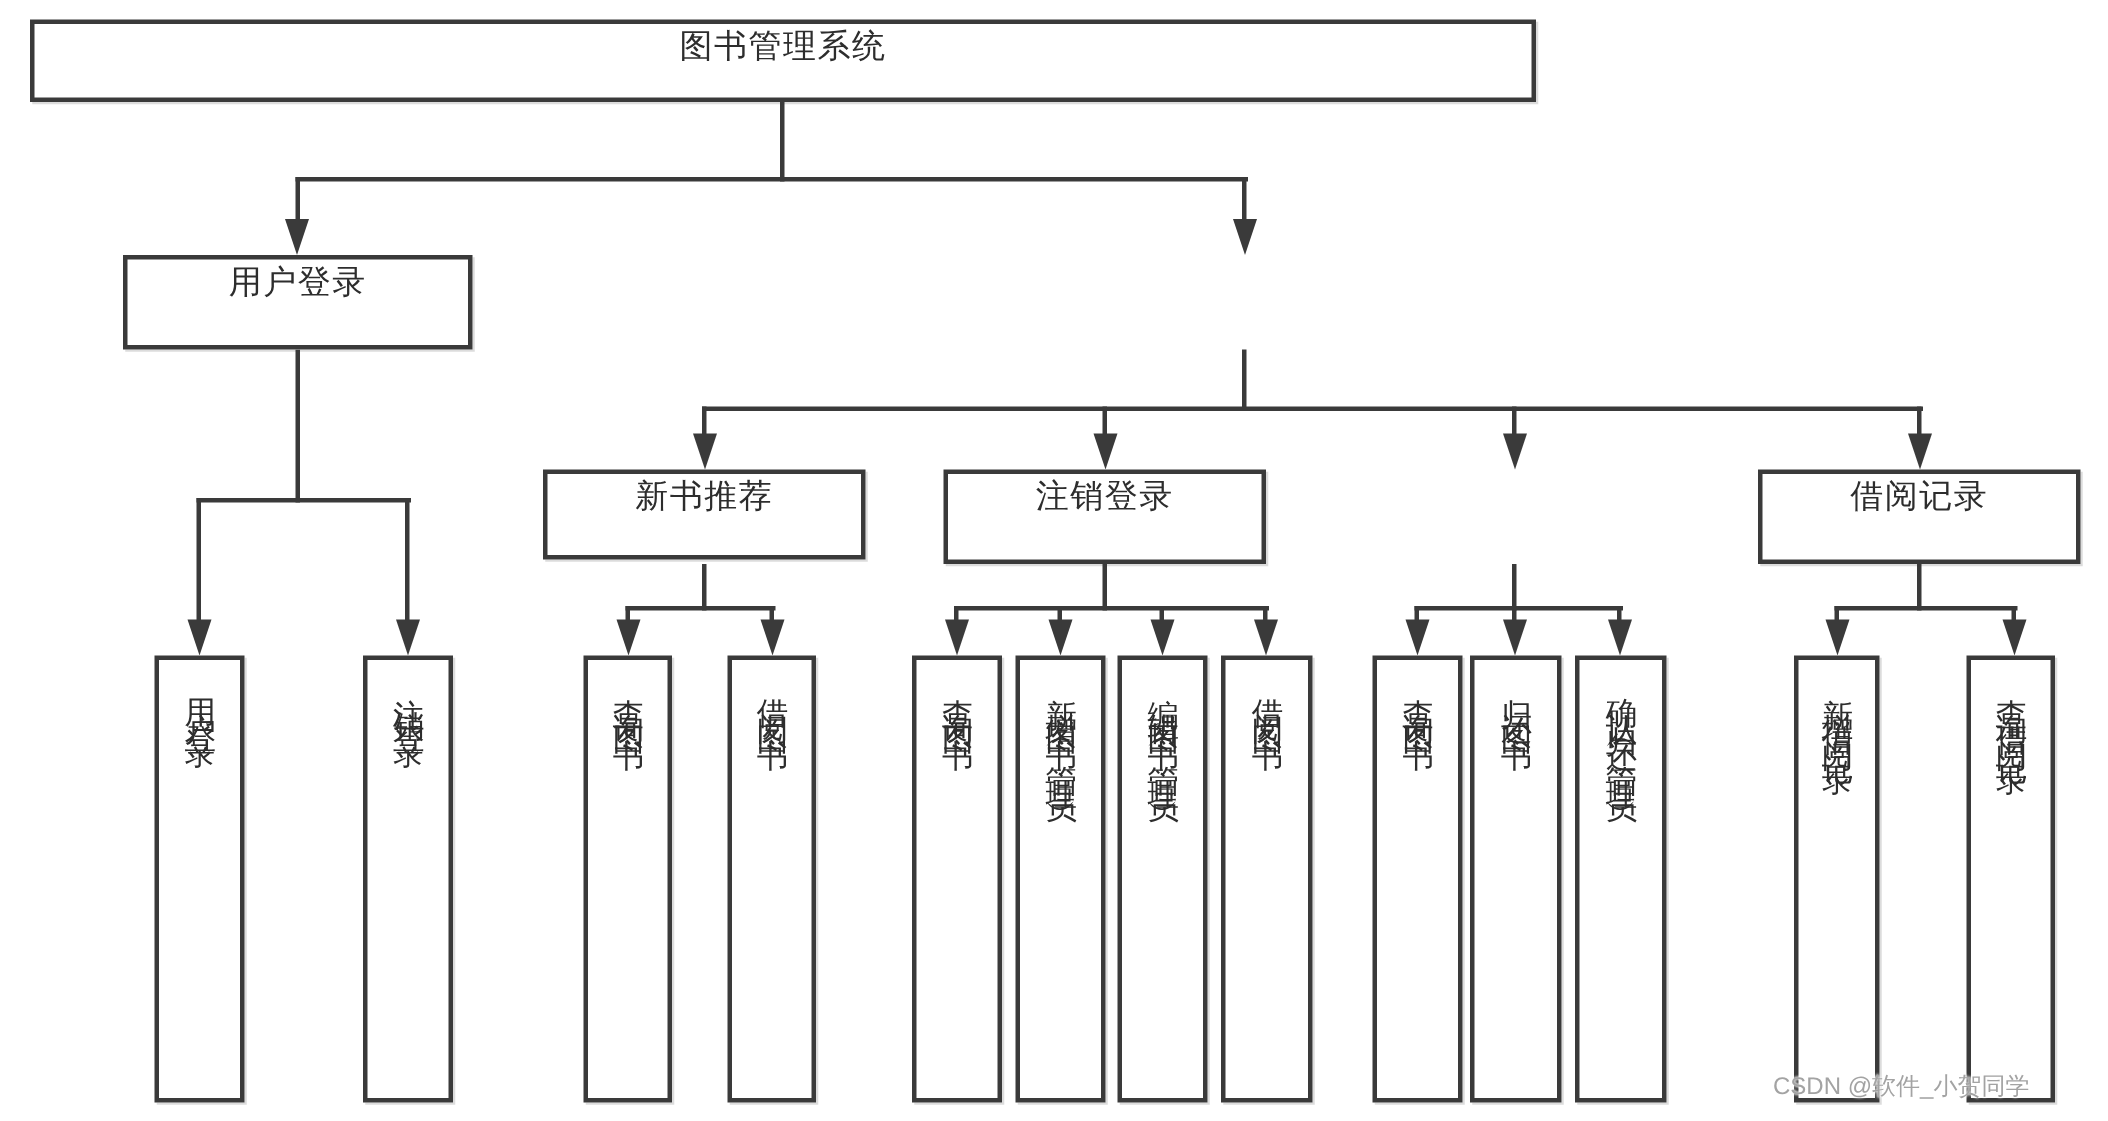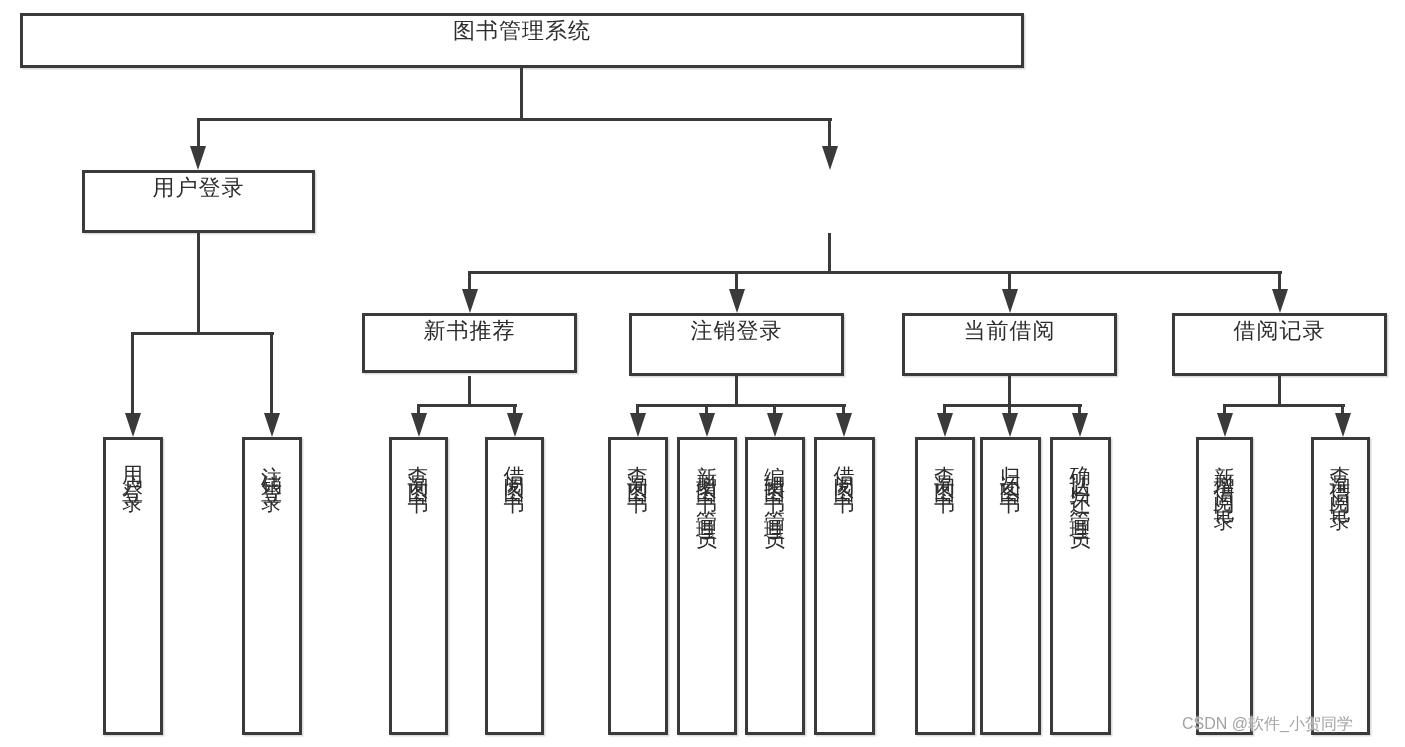--- a/index.html
+++ b/index.html
@@ -111,23 +111,20 @@
   <div class="node h" style="left:82px;top:170px;width:233px;height:63px">
     <span>用户登录</span>
   </div>
 
   <div class="node h" style="left:362px;top:313px;width:215px;height:60px">
     <span>新书推荐</span>
   </div>
   <div class="node h" style="left:629px;top:313px;width:215px;height:63px">
     <span>注销登录</span>
   </div>
-  <div class="node h" style="left:902px;top:313px;width:215px;height:63px">
-    <span>当前借阅</span>
-  </div>
   <div class="node h" style="left:1172px;top:313px;width:215px;height:63px">
     <span>借阅记录</span>
   </div>
 
   <div class="node v" style="left:103px;top:437px;width:60px;height:298px">
     <span>用户登录</span>
   </div>
   <div class="node v" style="left:242px;top:437px;width:60px;height:298px">
     <span>注销登录</span>
   </div>

